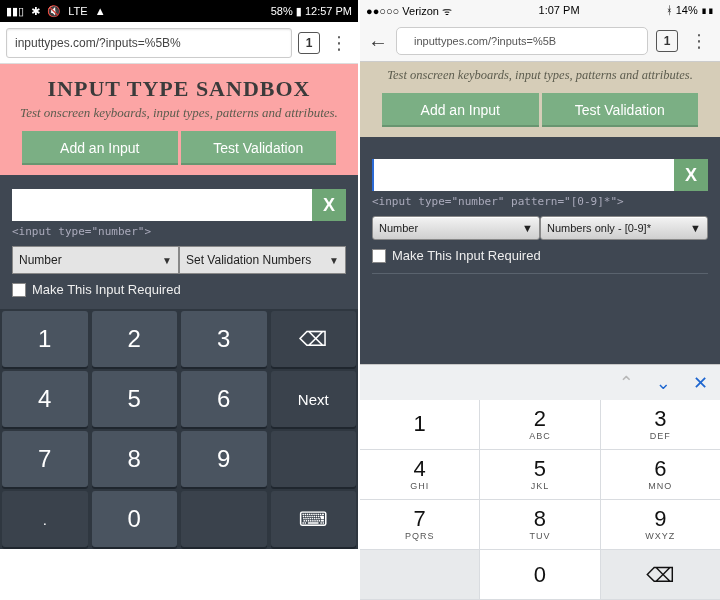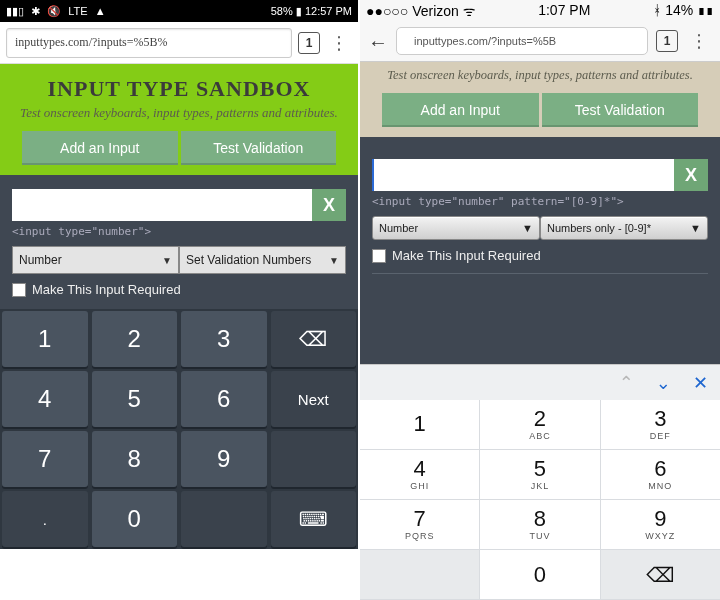--- a/index.html
+++ b/index.html
@@ -4,25 +4,25 @@
 <style>
   * { box-sizing: border-box; margin: 0; padding: 0; }
   body { font-family: -apple-system, Helvetica, Arial, sans-serif; background:#fff; width:720px; height:600px; overflow:hidden; }
   .wrap { display:flex; width:720px; height:600px; }
   .phone { width:360px; height:600px; display:flex; flex-direction:column; position:relative; }
 
   
   .and-status { background:#000; color:#fff; height:22px; display:flex; align-items:center; font-size:11px; padding:0 6px; justify-content:space-between; }
   .and-status .left span { margin-right:4px; }
   .and-chrome { background:#fff; height:42px; display:flex; align-items:center; padding:0 6px; gap:6px; border-bottom:1px solid #ddd; }
-  .and-url { flex:1; height:30px; border:1px solid #ccc; border-radius:3px; display:flex; align-items:center; padding:8px 8px; font-size:12px; color:#444; overflow:hidden; white-space:nowrap; box-shadow: inset 0 1px 2px rgba(0,0,0,.1); font-family: Liberation Serif, serif;}
+  .and-url { flex:1; height:30px; border:1px solid #ccc; border-radius:3px; display:flex; align-items:center; padding:8px 8px; font-size:12px; color:#444; overflow:hidden; white-space:nowrap; box-shadow: inset 0 1px 2px rgba(0,0,0,.1);}
   .tab-count { width:22px;height:22px;border:1.5px solid #555;border-radius:3px;display:flex;align-items:center;justify-content:center;font-size:12px;color:#333;font-weight:600;}
   .kebab { font-size:18px; color:#555; padding:0 4px; }
 
-  .page-hdr { background:#84cc16; text-align:center; padding:12px 10px 10px; }
+  .page-hdr { background:#fca5a5; text-align:center; padding:12px 10px 10px; }
   .page-hdr h1 { font-family: Georgia, serif; font-weight:800; color:#3b3b3b; letter-spacing:1px;}
   .page-hdr p { font-family: Georgia, serif; font-style:italic; color:#5c5c4e; font-size:13px; margin-top:3px; }
   .btnrow { display:flex; gap:3px; justify-content:center; margin-top:10px; padding:0 12px;}
   .gbtn { flex:1; background:#7baf84; color:#fff; border:none; height:34px; font-size:14px; display:flex;align-items:center;justify-content:center; box-shadow: inset 0 -2px 0 rgba(0,0,0,.15); }
 
   .formarea { background:#3f4752; padding:14px 12px 8px; color:#d0d0d0; flex:1; }
   .inrow { display:flex; }
   .txt-in { flex:1; height:32px; background:#fff; border:none; }
   .xbtn { width:34px; height:32px; background:#6fa676; color:#fff; display:flex;align-items:center;justify-content:center; font-size:18px; font-weight:600; }
   .code { font-family: monospace; font-size:11px; color:#aab; margin:4px 0 8px; }
@@ -33,21 +33,21 @@
   .chkbox { width:14px;height:14px;background:#fff;border:1px solid #888; }
 
   
   .and-kbd { background:#2f3740; }
   .and-krow { display:flex; }
   .akey { flex:1; height:56px; margin:2px; background:#4a5460; color:#fff; display:flex; align-items:center; justify-content:center; font-size:24px; border-radius:3px; box-shadow: 0 2px 0 #1f262e;}
   .akey.dark { background:#3a424c; font-size:15px; }
   .akey.dark.small { font-size:20px; }
 
   
-  .ios-status { background:#f7f7f7; height:20px; display:flex; align-items:center; justify-content:space-between; font-size:14px; padding:0 6px; color:#000;}
+  .ios-status { background:#f7f7f7; height:20px; display:flex; align-items:center; justify-content:space-between; font-size:11px; padding:0 6px; color:#000;}
   .ios-safari { background:#f7f7f7; height:42px; display:flex; align-items:center; padding:0 8px; gap:8px; border-bottom:1px solid #ccc;}
   .ios-back { font-size:20px; color:#333; }
   .ios-url { flex:1; height:28px; background:#fff; border:1px solid #ccc; border-radius:5px; display:flex;align-items:center; padding:0 17px; font-size:11px; color:#555; overflow:hidden; white-space:nowrap;}
   .ios-page-hdr { background:#d6cdb8; text-align:center; padding:6px 10px 10px; }
   .ios-page-hdr p { font-family: Georgia, serif; font-style:italic; color:#5c5c4e; font-size:12.5px; }
   .ios-sel { flex:1; height:24px; background: linear-gradient(#f3f3f3,#cfcfcf); border:1px solid #888; border-radius:3px; font-size:11px; padding:0 6px; display:flex;align-items:center;justify-content:space-between; color:#222; box-shadow: inset 0 1px 0 #fff;}
   .hr { height:1px; background:#5a636e; margin:10px 0 6px; }
 
   
   .ios-kbd-bar { background:#eef0f2; height:36px; display:flex; align-items:center; justify-content:flex-end; padding:0 12px; gap:22px; border-top:1px solid #c8c8c8; }

